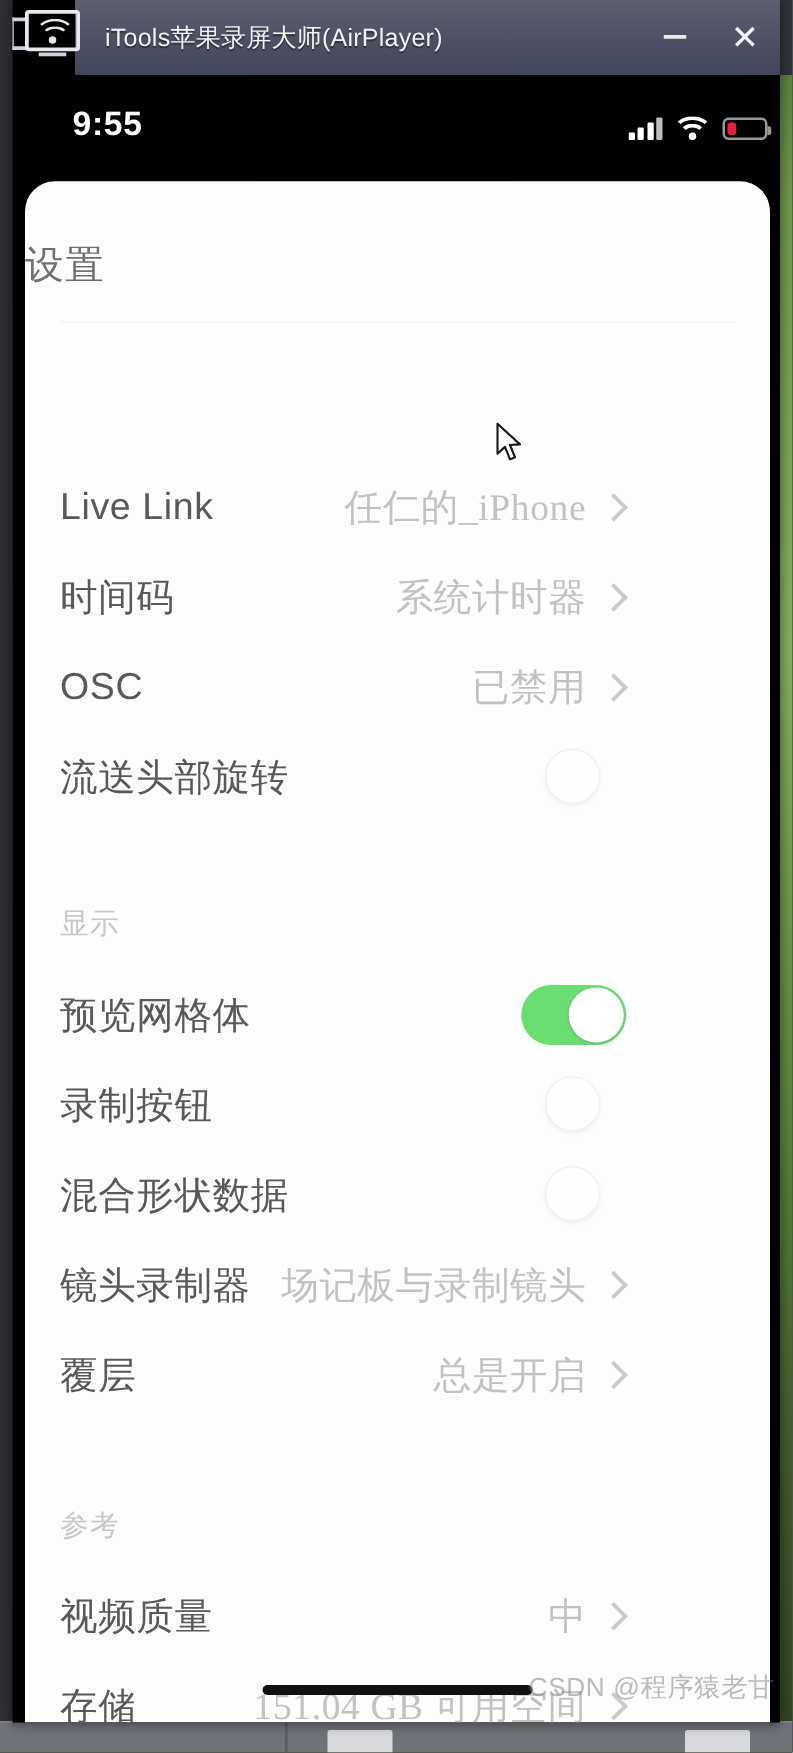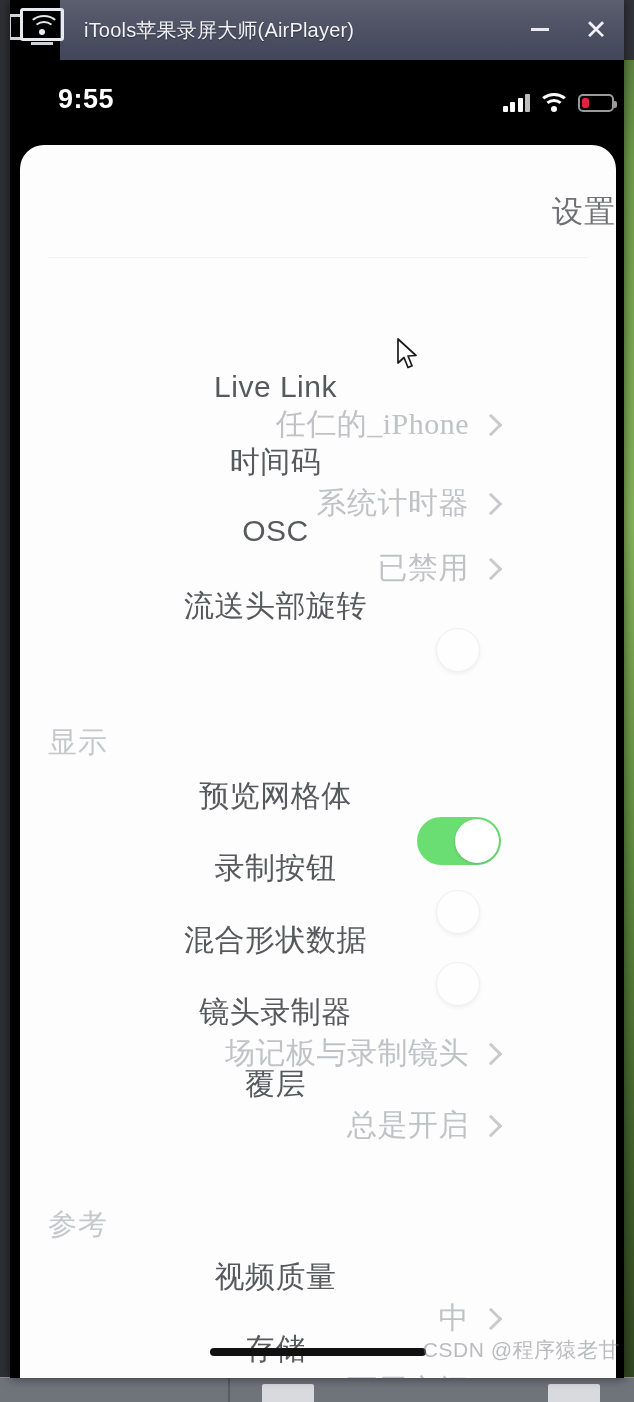--- a/index.html
+++ b/index.html
@@ -221,53 +221,52 @@
     width: 596px;
     height: 1233px;
     background: #fdfdfd;
     border-radius: 24px 24px 0 0;
     overflow: hidden;
   }
   #sheet-title {
     position: absolute;
     left: 0; top: 46px;
     width: 100%;
-    text-align: right;
+    text-align: left;
     color: #6f7175;
     font-size: 31px;
     letter-spacing: 1px;
   }
   #sheet-divider {
     position: absolute;
     left: 28px; top: 112px;
     width: 540px; height: 1px;
     background: #f2f2f3;
   }
 
   .sec {
     position: absolute;
     left: 0; width: 100%;
   }
   .sec-header {
     position: absolute;
     left: 28px;
     color: #c6c8cb;
-    font-size: 29px;
+    font-size: 23px;
     letter-spacing: 1px;
   }
   .row {
     position: absolute;
     left: 0;
     width: 505px;
     height: 72px;
     display: flex;
     align-items: center;
     box-sizing: border-box;
     padding: 0 22px 0 28px;
-    flex-direction: column;
   }
   .row-label {
     color: #57595d;
     font-size: 30px;
     letter-spacing: .5px;
     white-space: nowrap;
   }
   .row-right {
     margin-left: auto;
     display: flex;

